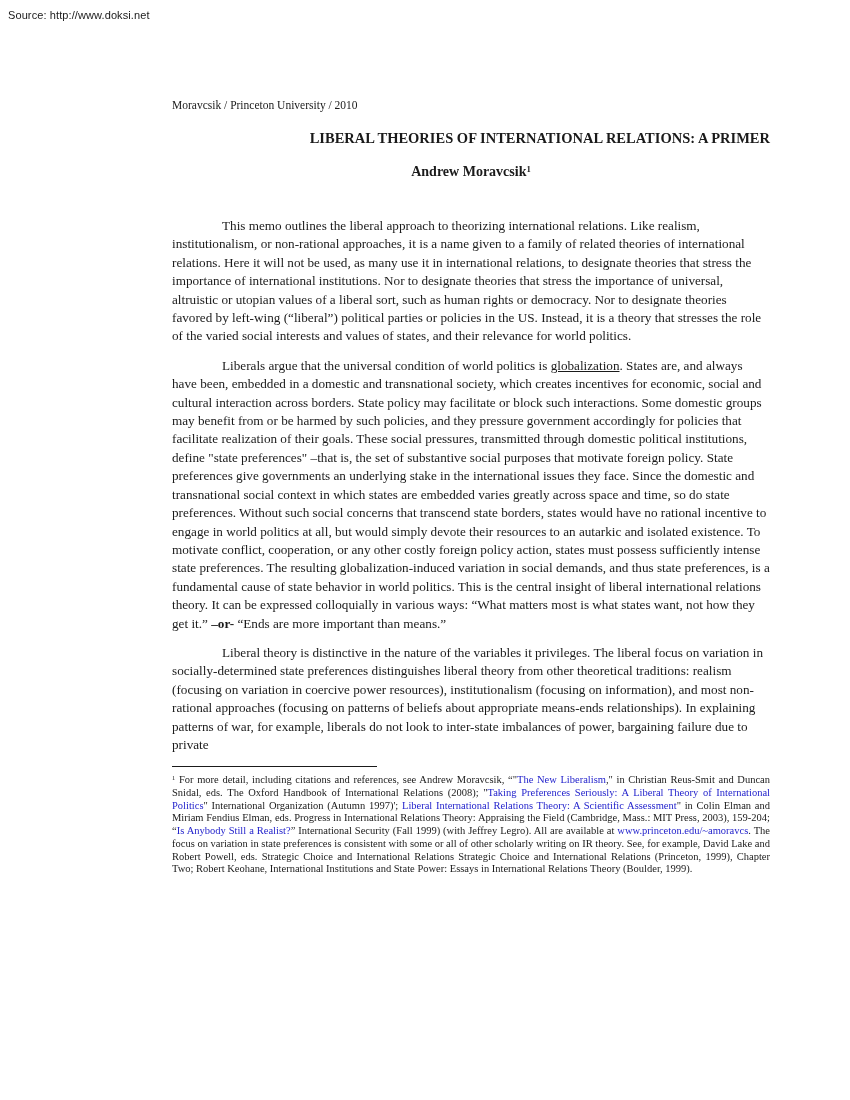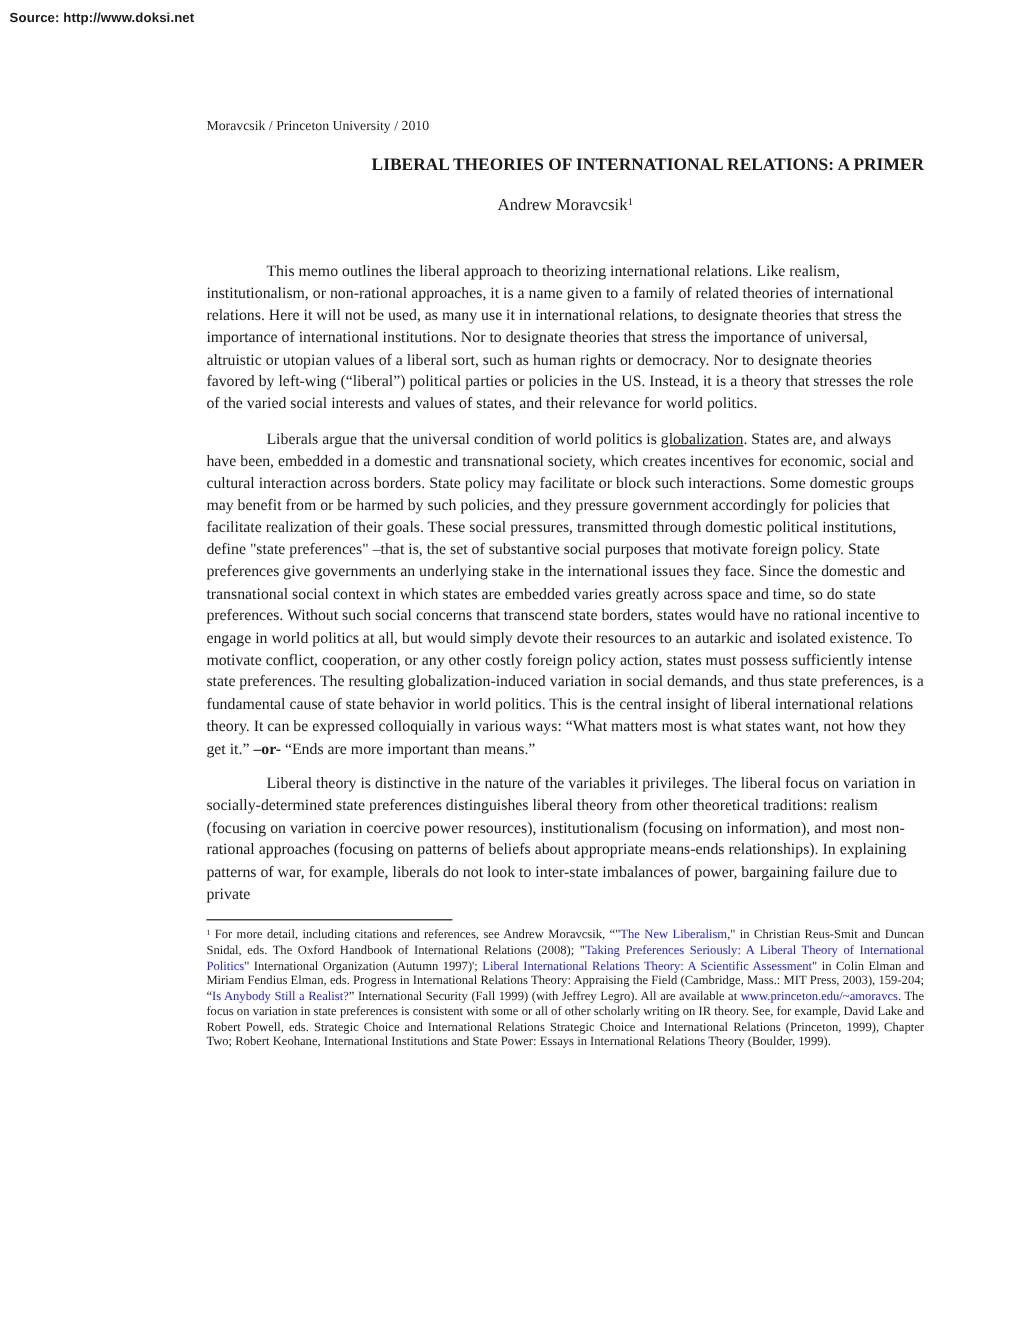--- a/index.html
+++ b/index.html
@@ -7,28 +7,28 @@
   body {
     background:#ffffff;
     color:var(--text,#1a1a1a);
     font-family:"Liberation Serif","DejaVu Serif",serif;
     position:relative;
     overflow:hidden;
   }
   .source-line {
     position:absolute; left:8px; top:9px;
     font-family:"Liberation Sans","DejaVu Sans",sans-serif;
-    font-size:11px; letter-spacing:0.1px;font-weight:bold;
+    font-size:11px; letter-spacing:0.1px;
   }
   .content {
     position:absolute; left:124px; top:0; width:598px;margin-left:48px;
   }
   .running-header { margin-top:99px; font-size:11.5px; }
   .doc-title { margin-top:19px; text-align:right; font-weight:bold; font-size:14.5px; }
-  .author-line { margin-top:17px; text-align:center; font-weight:normal; font-size:14px; }
+  .author-line { margin-top:17px; text-align:center; font-weight:bold; font-size:14px; }
   .para {
     font-size:13.2px; line-height:18.4px;
     text-indent:50px; text-align:left;
     margin-top:11px;
   }
   .para.first { margin-top:37px; }
   .footnote-sep {
     margin-top:12px; width:205px; height:0;
     border-top:1.6px solid #1a1a1a;
   }

